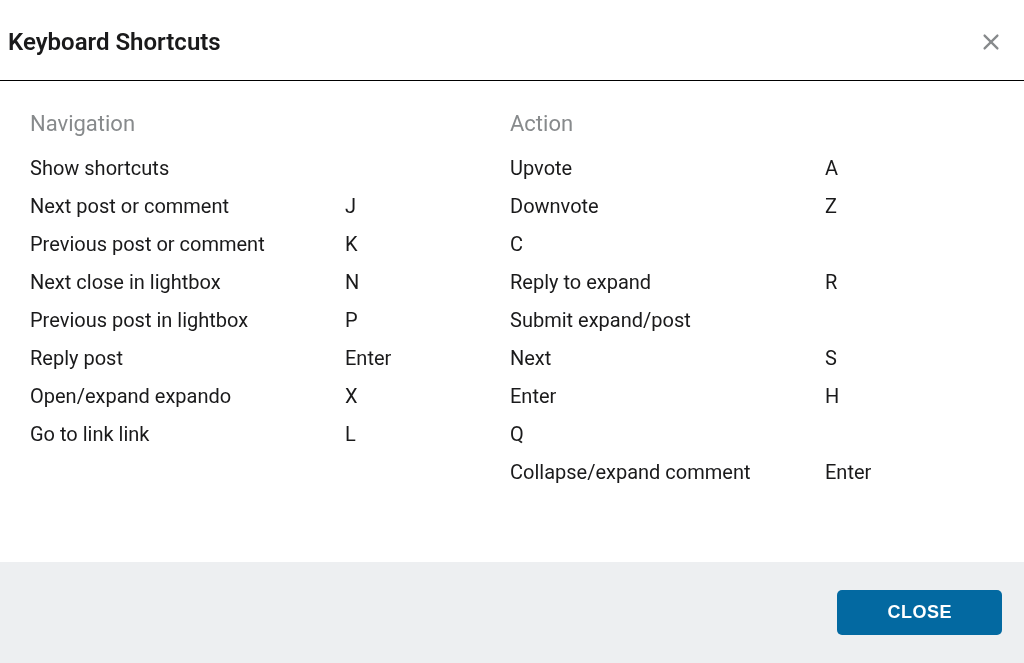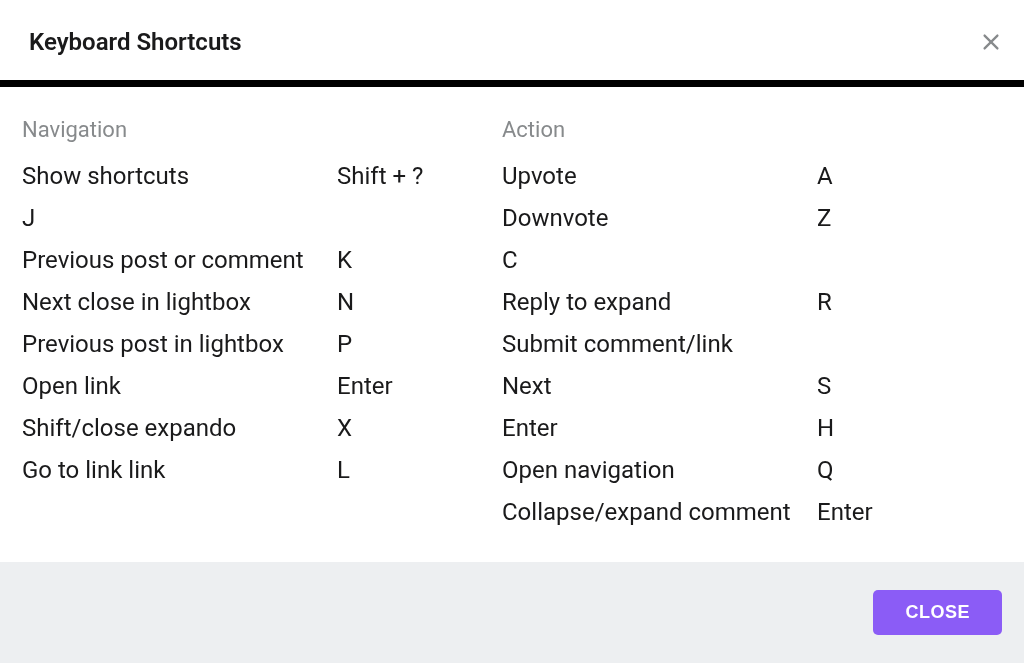--- a/index.html
+++ b/index.html
@@ -12,22 +12,22 @@
       background: #fff;
       color: #1a1a1b;
       width: 1024px;
       height: 663px;
       overflow: hidden;
     }
     .modal-header {
       display: flex;
       justify-content: space-between;
       align-items: center;
-      padding: 28px 22px 24px 29px;
-      border-bottom: 7px solid #000000;
+      padding: 28px 22px 24px 8px;
+      border-bottom: 1px solid #000000;
     }
     .modal-title {
       font-size: 24px;
       font-weight: 600;
       color: #1a1a1b;
     }
     .close-icon {
       cursor: pointer;
       color: #878a8c;
       width: 22px;
@@ -35,63 +35,63 @@
       display: flex;
       align-items: center;
       justify-content: center;
     }
     .close-icon svg {
       width: 22px;
       height: 22px;
     }
     .modal-body {
       display: flex;
-      padding: 30px 22px 40px 22px;
+      padding: 30px 22px 40px 30px;
       gap: 0;
     }
     .column {
       flex: 1;
     }
     .column:first-child {
       max-width: 480px;
     }
     .section-heading {
       font-size: 22px;
       font-weight: 400;
       color: #878a8c;
       margin-bottom: 20px;
     }
     .shortcut-row {
       display: flex;
       margin-bottom: 14px;
-      font-size: 24px;
+      font-size: 20px;
       color: #1a1a1b;
     }
     .shortcut-label {
       width: 315px;
       flex-shrink: 0;
     }
     .shortcut-key {
       flex: 1;
     }
     .modal-footer {
       position: absolute;
       bottom: 0;
       left: 0;
       right: 0;
       background: #edeff1;
       padding: 28px 22px;
       display: flex;
       justify-content: flex-end;
     }
     .close-button {
-      background: #8b5cf6;
+      background: #0369a1;
       color: #fff;
       border: none;
-      padding: 12px 32px;
+      padding: 12px 50px;
       font-size: 18px;
       font-weight: 700;
       letter-spacing: 0.5px;
       border-radius: 5px;
       cursor: pointer;
     }
   </style>
 </head>
 <body>
 
@@ -103,43 +103,43 @@
       <line x1="19" y1="5" x2="5" y2="19"></line>
     </svg>
   </div>
 </div>
 
 <div class="modal-body">
   <div class="column">
     <div class="section-heading">Navigation</div>
     <div class="shortcut-row">
       <div class="shortcut-label">Show shortcuts</div>
-      <div class="shortcut-key">Shift + ?</div>
     </div>
     <div class="shortcut-row">
+      <div class="shortcut-label">Next post or comment</div>
       <div class="shortcut-key">J</div>
     </div>
     <div class="shortcut-row">
       <div class="shortcut-label">Previous post or comment</div>
       <div class="shortcut-key">K</div>
     </div>
     <div class="shortcut-row">
       <div class="shortcut-label">Next close in lightbox</div>
       <div class="shortcut-key">N</div>
     </div>
     <div class="shortcut-row">
       <div class="shortcut-label">Previous post in lightbox</div>
       <div class="shortcut-key">P</div>
     </div>
     <div class="shortcut-row">
-      <div class="shortcut-label">Open link</div>
+      <div class="shortcut-label">Reply post</div>
       <div class="shortcut-key">Enter</div>
     </div>
     <div class="shortcut-row">
-      <div class="shortcut-label">Shift/close expando</div>
+      <div class="shortcut-label">Open/expand expando</div>
       <div class="shortcut-key">X</div>
     </div>
     <div class="shortcut-row">
       <div class="shortcut-label">Go to link link</div>
       <div class="shortcut-key">L</div>
     </div>
   </div>
 
   <div class="column">
     <div class="section-heading">Action</div>
@@ -152,32 +152,31 @@
       <div class="shortcut-key">Z</div>
     </div>
     <div class="shortcut-row">
       <div class="shortcut-key">C</div>
     </div>
     <div class="shortcut-row">
       <div class="shortcut-label">Reply to expand</div>
       <div class="shortcut-key">R</div>
     </div>
     <div class="shortcut-row">
-      <div class="shortcut-label">Submit comment/link</div>
+      <div class="shortcut-label">Submit expand/post</div>
     </div>
     <div class="shortcut-row">
       <div class="shortcut-label">Next</div>
       <div class="shortcut-key">S</div>
     </div>
     <div class="shortcut-row">
       <div class="shortcut-label">Enter</div>
       <div class="shortcut-key">H</div>
     </div>
     <div class="shortcut-row">
-      <div class="shortcut-label">Open navigation</div>
       <div class="shortcut-key">Q</div>
     </div>
     <div class="shortcut-row">
       <div class="shortcut-label">Collapse/expand comment</div>
       <div class="shortcut-key">Enter</div>
     </div>
   </div>
 </div>
 
 <div class="modal-footer">

